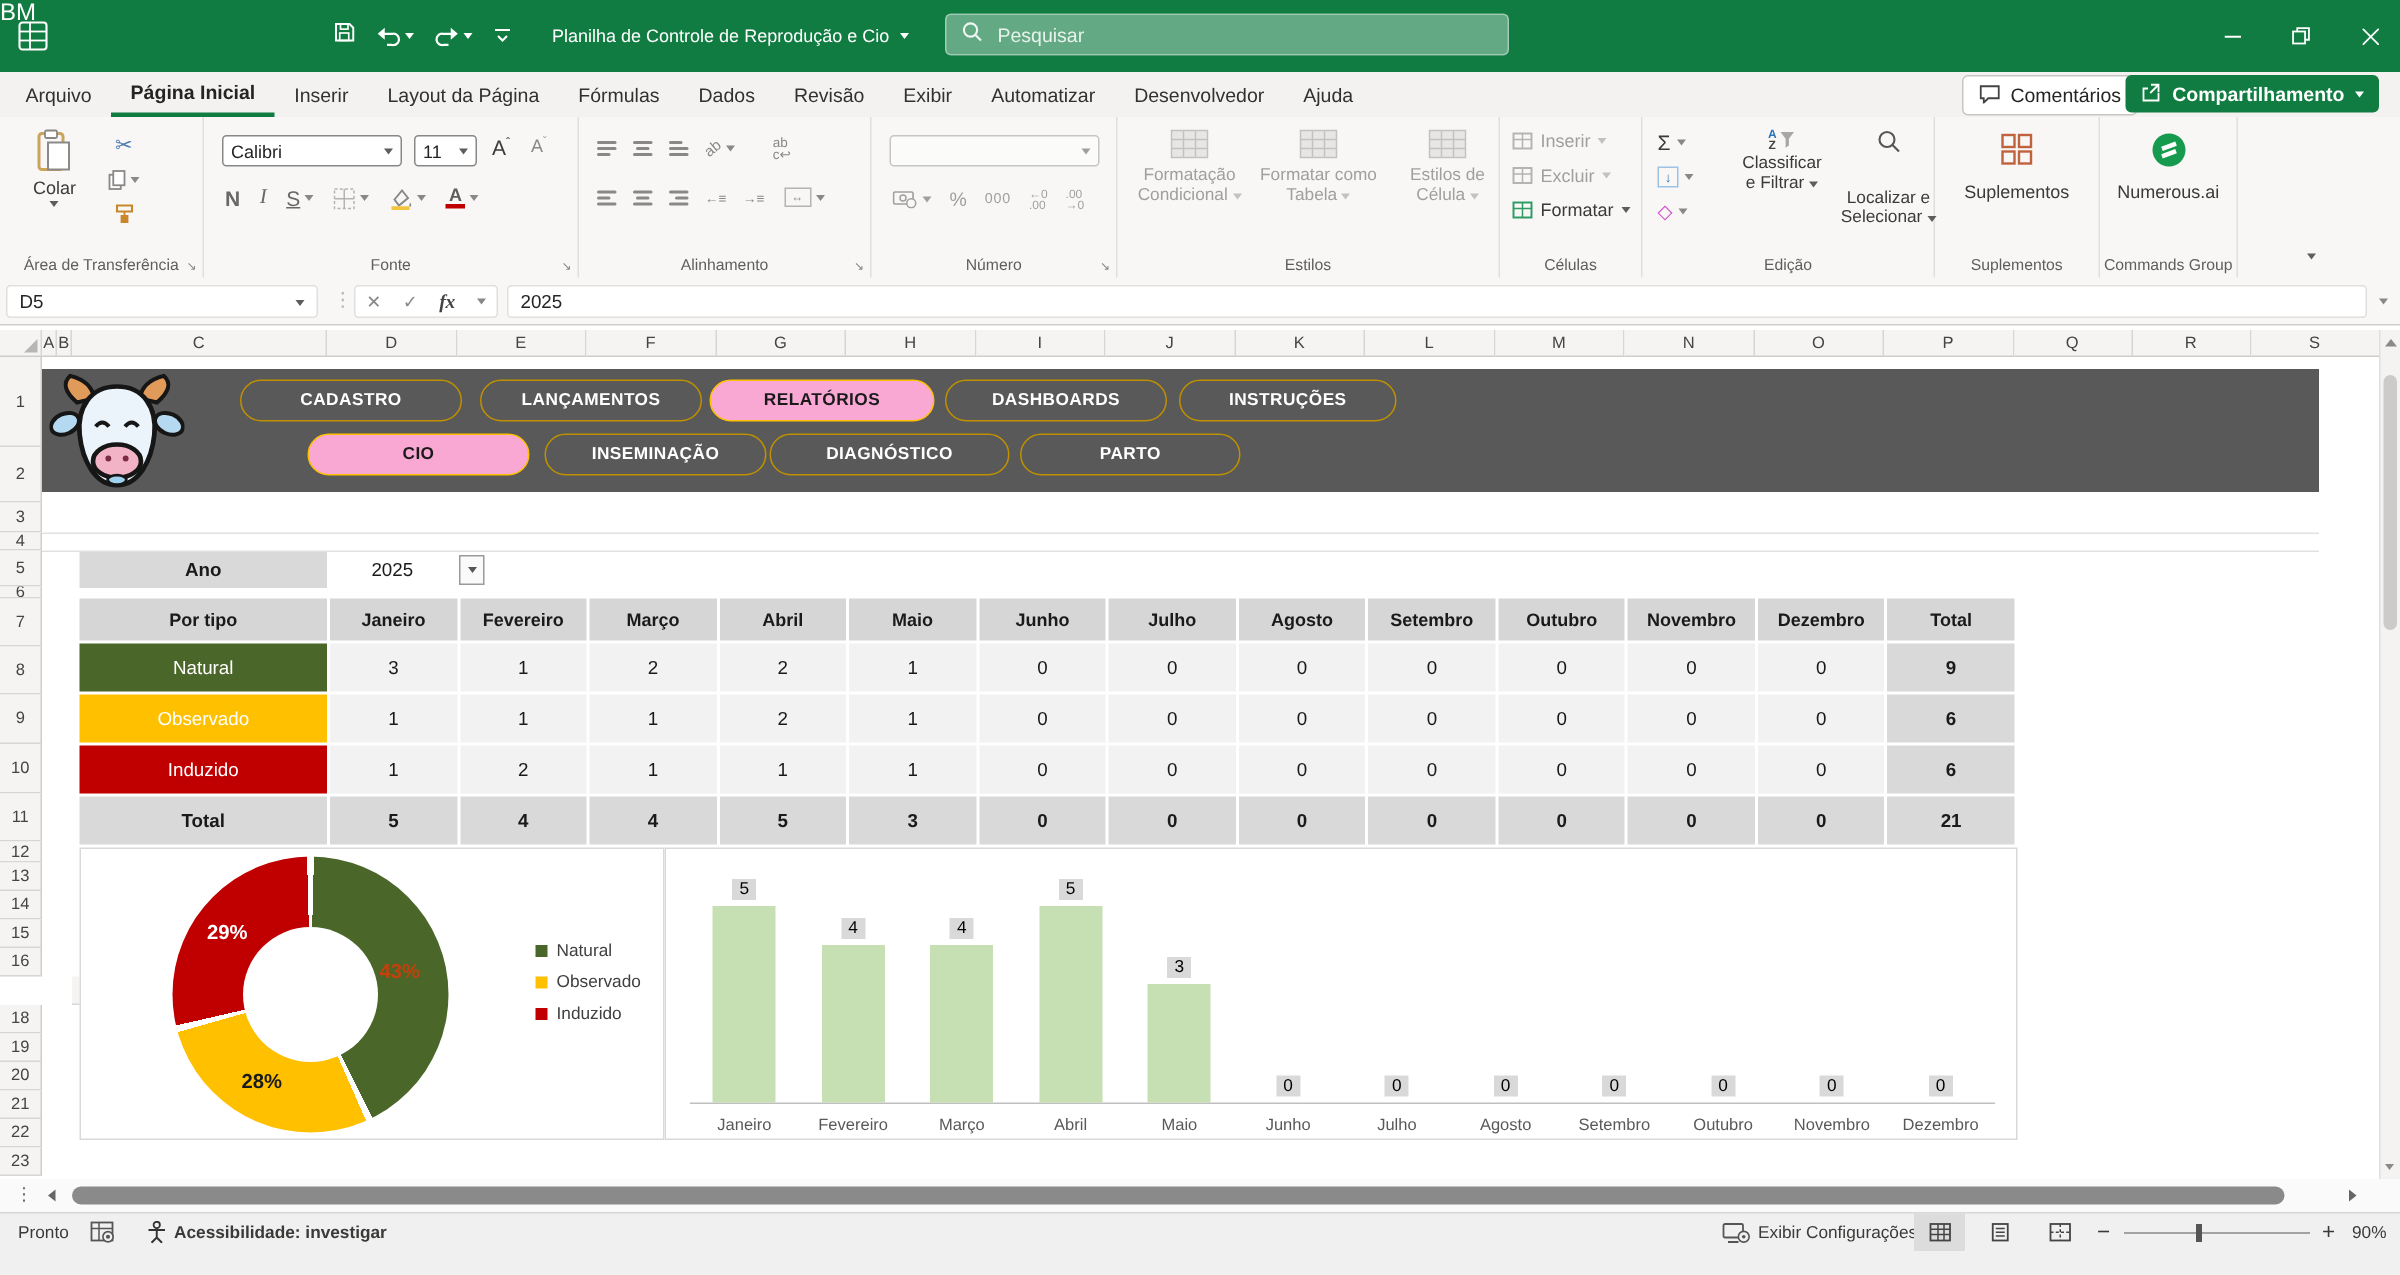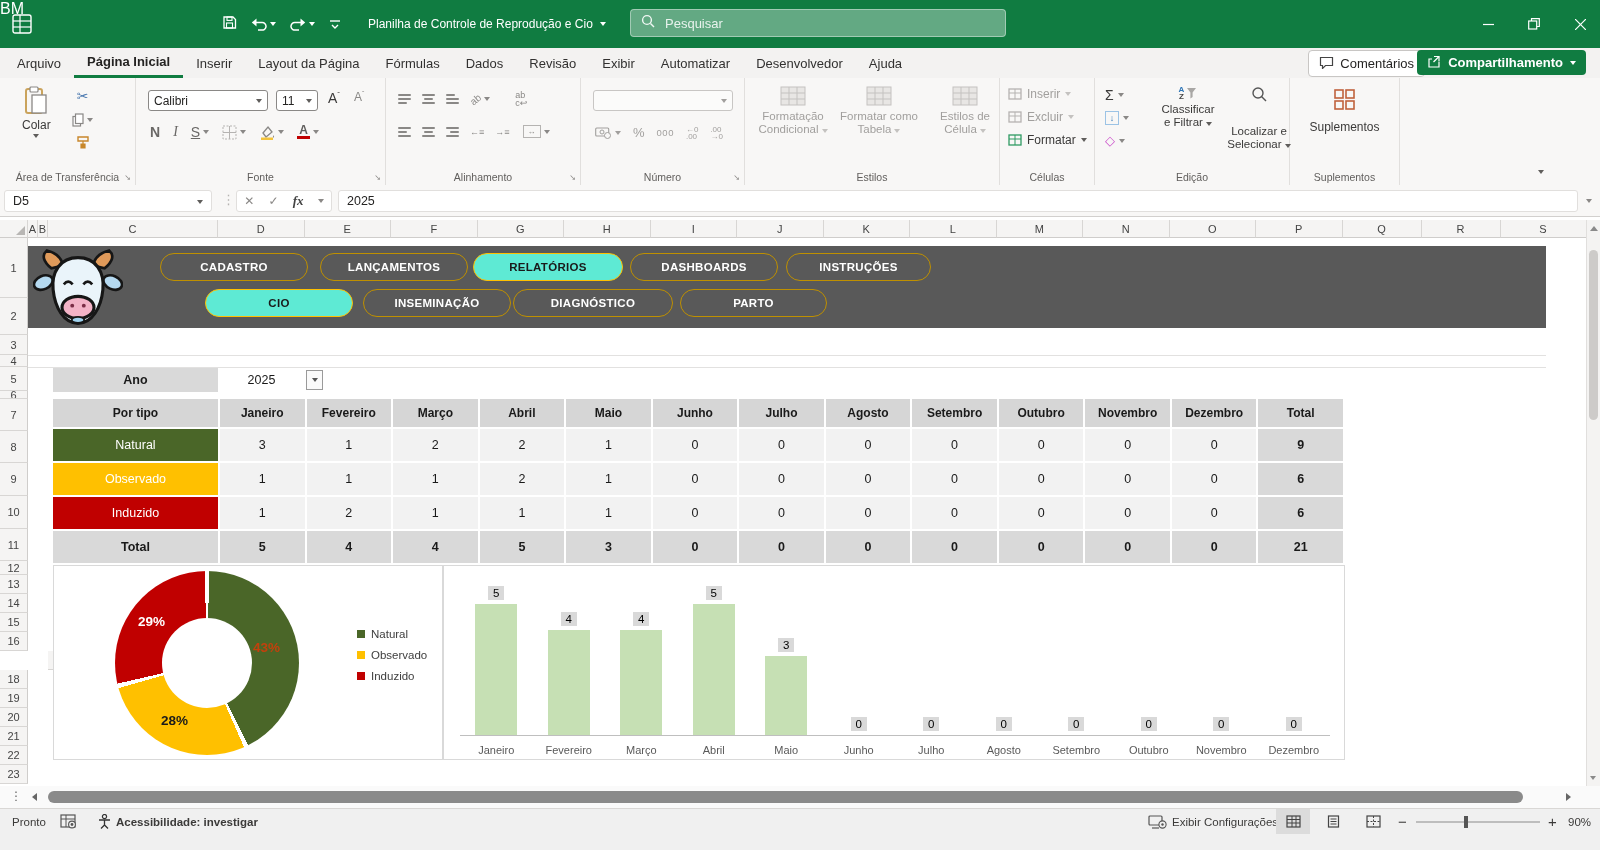--- a/index.html
+++ b/index.html
@@ -45,21 +45,21 @@
   
   #sheet{position:absolute;top:220px;left:0;width:1600px;height:566px;background:#fff}
   #colheads{position:absolute;top:0;left:0;height:18px;display:flex}
   .colhead{height:18px;border-right:1px solid #d8d6d4;border-bottom:1px solid #cfcdcb;background:#f5f4f3;font-size:11px;color:#444;display:flex;align-items:center;justify-content:center;box-sizing:border-box}
   #rowheads{position:absolute;top:18px;left:0;width:28px}
   .rowhead{width:28px;border-right:1px solid #cfcdcb;border-bottom:1px solid #d8d6d4;background:#f5f4f3;font-size:11px;color:#444;display:flex;align-items:center;justify-content:center;box-sizing:border-box;overflow:hidden}
   .gline{position:absolute;left:28px;width:1518px;height:1px;background:#e2e1e0}
   
   #band{position:absolute;left:28px;top:26px;width:1518px;height:82px;background:#595959}
   .navbtn{position:absolute;height:28px;border:1.5px solid #bf9000;border-radius:14px;display:flex;align-items:center;justify-content:center;font-size:11.5px;font-weight:bold;color:#fff;letter-spacing:.3px;box-sizing:border-box}
-  .navbtn.on{background:#5eead4;color:#1a1a1a;border-color:#ffc000}
+  .navbtn.on{background:#f9a8d4;color:#1a1a1a;border-color:#ffc000}
   
   #ano-label{position:absolute;left:53px;top:148px;width:165px;height:24px;background:#d9d9d9;font-weight:bold;font-size:12.5px;display:flex;align-items:center;justify-content:center;color:#1a1a1a}
   #ano-value{position:absolute;left:218px;top:148px;width:87px;height:24px;font-size:12.5px;display:flex;align-items:center;justify-content:center;color:#1a1a1a}
   #ano-dd{position:absolute;left:306px;top:150px;width:17px;height:20px;background:#fafafa;border:1px solid #9a9a9a;display:flex;align-items:center;justify-content:center;color:#555;box-sizing:border-box}
   
   #reltable{position:absolute;left:53px;top:179px;width:1290px;display:flex;flex-direction:column;gap:2px}
   .trow{display:grid;grid-template-columns:165px repeat(13,1fr);gap:2px}
   .hcell{background:#d6d6d6;font-weight:bold;font-size:12px;color:#1a1a1a;text-align:center;padding:7px 0}
   .vcell{background:#f2f2f2;font-size:12.5px;color:#1a1a1a;text-align:center;padding:9px 0}
   .lcell{font-size:12.5px;color:#fff;text-align:center;padding:9px 0}
@@ -445,20 +445,31 @@
             <rect x="2" y="2" width="8" height="8" fill="none" stroke="#c0623d" stroke-width="1.6"></rect>
             <rect x="13" y="2" width="8" height="8" fill="none" stroke="#c0623d" stroke-width="1.6"></rect>
             <rect x="2" y="13" width="8" height="8" fill="none" stroke="#c0623d" stroke-width="1.6"></rect>
             <rect x="13" y="13" width="8" height="8" fill="none" stroke="#c0623d" stroke-width="1.6"></rect>
           </svg>
         <div style="font-size:12px;color:#3b3a39;margin-top:4px">Suplementos</div>
       </div>
       <div class="glabel">Suplementos</div>
     </div>
 
+    <div class="rgroup" style="left:1400px;width:92px">
+      <div class="abs" style="left:0;right:0;top:10px;text-align:center">
+        <svg width="24" height="24">
+            <circle cx="12" cy="12" r="11" fill="#169a4e"></circle>
+            <rect x="7" y="8" width="10" height="3" fill="#fff" transform="rotate(-20 12 9.5)"></rect>
+            <rect x="7" y="13" width="10" height="3" fill="#fff" transform="rotate(-20 12 14.5)"></rect>
+          </svg>
+        <div style="font-size:12px;color:#3b3a39;margin-top:4px">Numerous.ai</div>
+      </div>
+      <div class="glabel">Commands Group</div>
+    </div>
 
     <span class="abs" style="left:1538px;top:82px;color:#605e5c"><span class="chev"></span></span>
   </div>
 
   <div id="fbar">
     <div id="namebox">
       <span>D5</span>
       <span class="chev" style="color:#5f5d5b;position:absolute;right:8px;top:9px"></span>
     </div>
     <span class="abs" style="left:222px;top:6px;color:#b5b3b1;font-size:13px">⋮</span>

